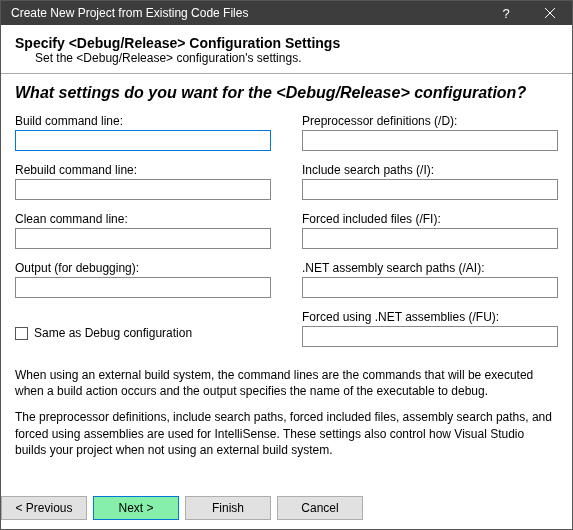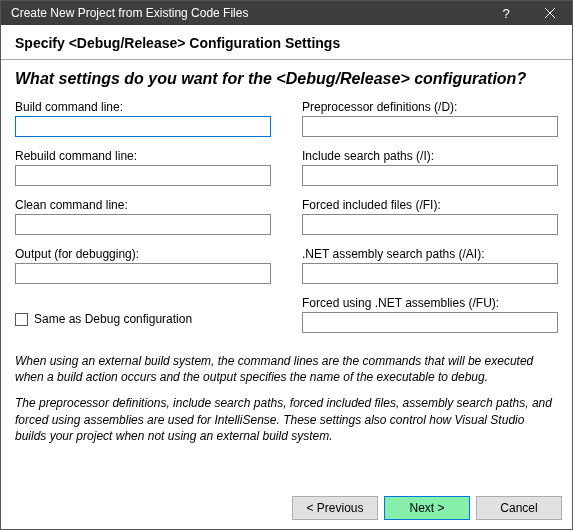--- a/index.html
+++ b/index.html
@@ -17,41 +17,42 @@
   .content { padding: 10px 14px 0 14px; }
   .question { font-weight: bold; font-size: 16px; margin-bottom: 10px; font-style: italic; }
   .cols { display: flex; gap: 31px; }
   .col { flex: 1; display: flex; flex-direction: column; }
   .field-label { font-size: 12px; margin-bottom: 2px; margin-top: 2px; }
   .txt { width: 100%; height: 21px; border: 1px solid #888; padding: 1px 3px; font-size: 12px; margin-bottom: 10px; }
   .txt.focused { border: 1px solid #0078d7; outline: 1px solid #0078d7; outline-offset: -1px; }
   .chk-row { display: flex; align-items: center; margin-top: 18px; }
   .chk { width: 13px; height: 13px; border: 1px solid #555; margin-right: 6px; }
   .info { font-size: 12px; line-height: 1.35; margin-top: 10px; padding: 0 14px; }
-  .info p { margin: 0 0 10px 0; font-style: italic; }
-  .footer { position: absolute; bottom: 0; width: 571px; padding: 8px 10px 10px 0; display: flex; justify-content: flex-end; gap: 6px; }
+  .info p { margin: 0 0 10px 0; }
+  .footer { position: absolute; bottom: 0; width: 571px; padding: 8px 10px 10px 0; display: flex; gap: 6px; }
   .btn { min-width: 86px; height: 24px; border: 1px solid #adadad; background: #e1e1e1; font-size: 12px; display: flex; align-items: center; justify-content: center; padding: 0 10px; }
   .btn.default { border: 1px solid #0078d7; background: #86efac; }
 </style>
 </head>
 <body>
 
 <div class="titlebar">
   <span class="titlebar-title">Create New Project from Existing Code Files</span>
   <div class="titlebar-btn help">?</div>
   <div class="titlebar-btn">
     <svg width="10" height="10" viewBox="0 0 10 10">
         <line x1="0" y1="0" x2="10" y2="10" stroke-width="1"></line>
         <line x1="10" y1="0" x2="0" y2="10" stroke-width="1"></line>
       </svg>
   </div>
 </div>
 
 <div class="header">
   <div class="header-title">Specify &lt;Debug/Release&gt; Configuration Settings</div>
+  <div class="header-sub">Set the &lt;Debug/Release&gt; configuration's settings.</div>
 </div>
 <hr class="sep">
 
 <div class="content">
   <div class="question">What settings do you want for the &lt;Debug/Release&gt; configuration?</div>
 
   <div class="cols">
     <div class="col">
       <div class="field-label">Build command line:</div>
       <input class="txt focused" value="" style="">
@@ -84,14 +85,15 @@
 </div>
 
 <div class="info">
   <p>When using an external build system, the command lines are the commands that will be executed when a build action occurs and the output specifies the name of the executable to debug.</p>
   <p>The preprocessor definitions, include search paths, forced included files, assembly search paths, and forced using assemblies are used for IntelliSense.  These settings also control how Visual Studio builds your project when not using an external build system.</p>
 </div>
 
 <div class="footer">
   <div class="btn">&lt; Previous</div>
   <div class="btn default">Next &gt;</div>
+  <div class="btn">Finish</div>
   <div class="btn">Cancel</div>
 </div>
 
 </body></html>

